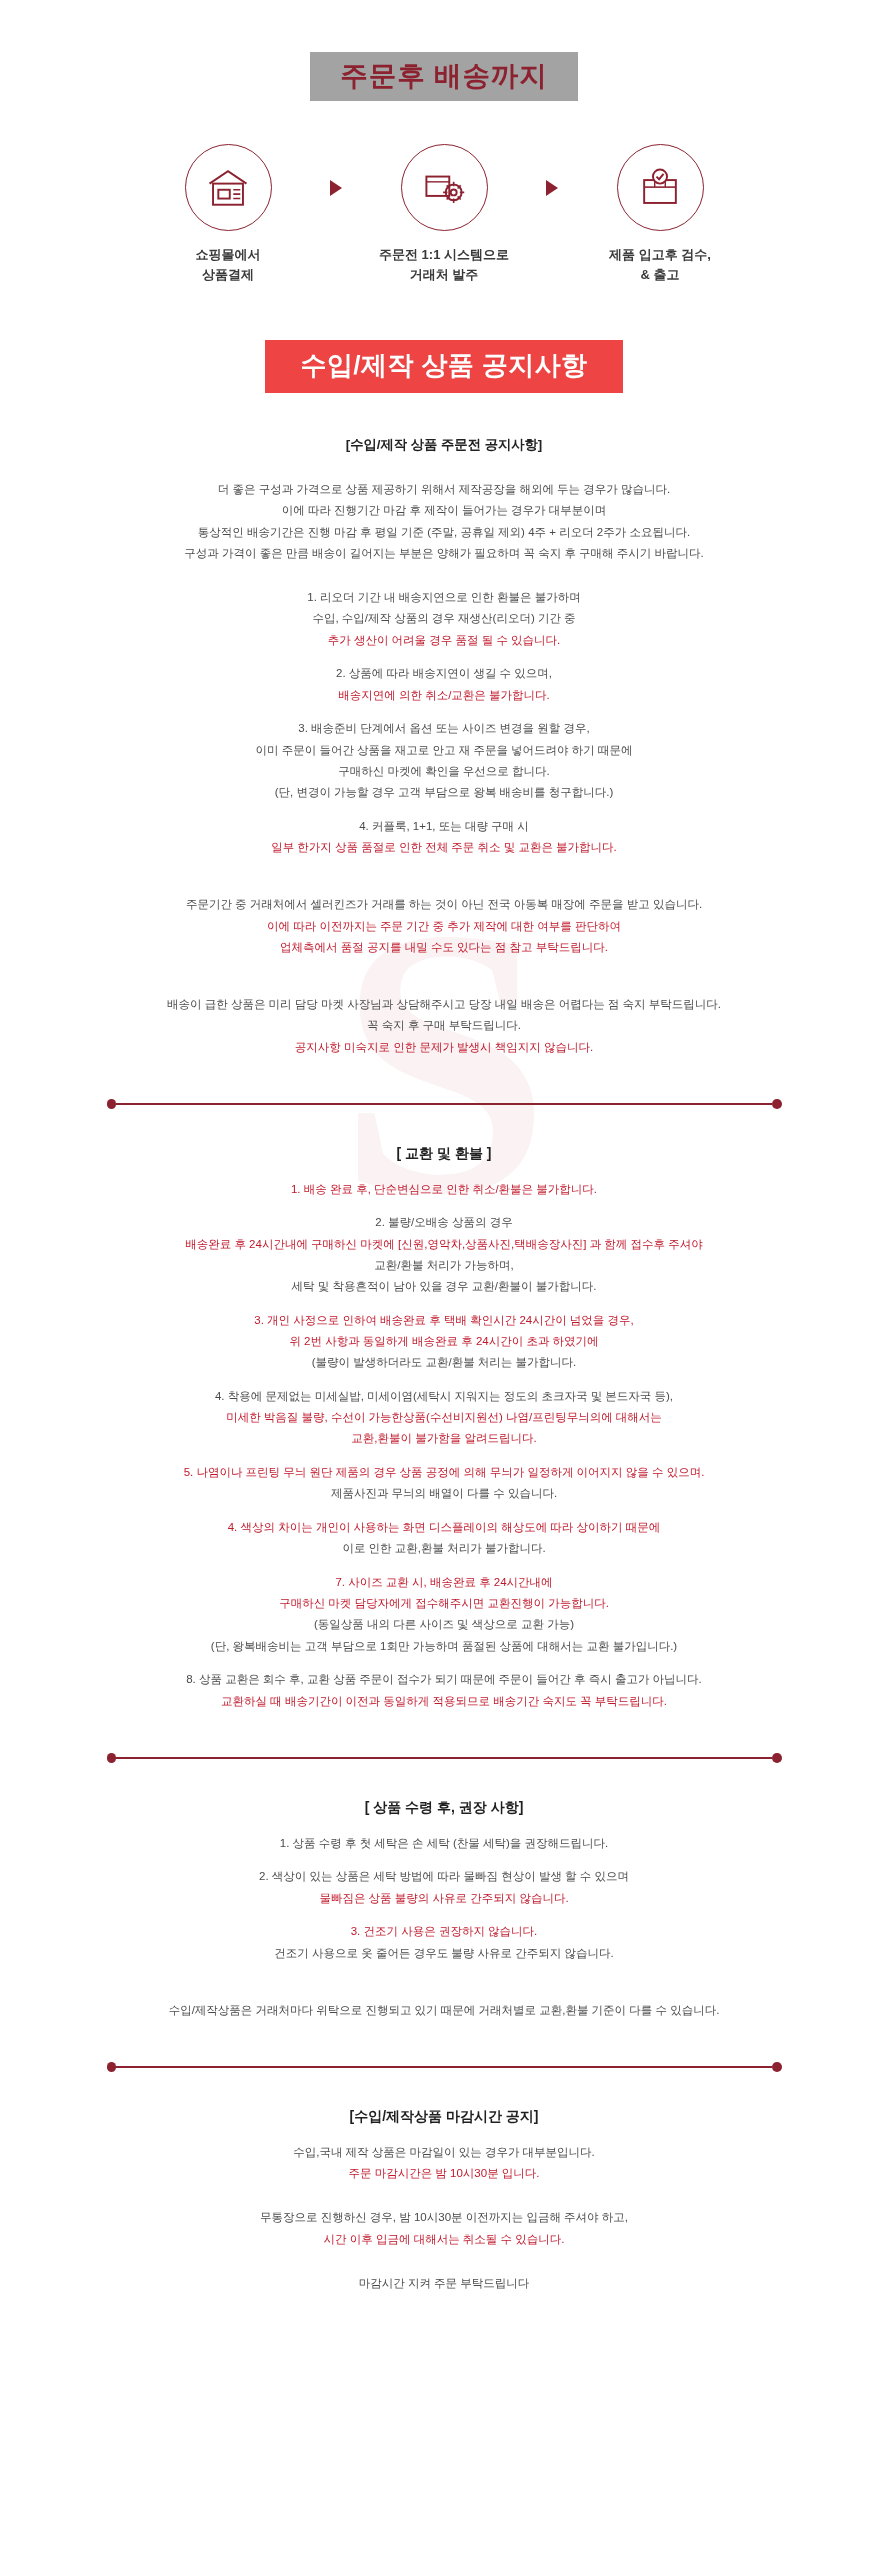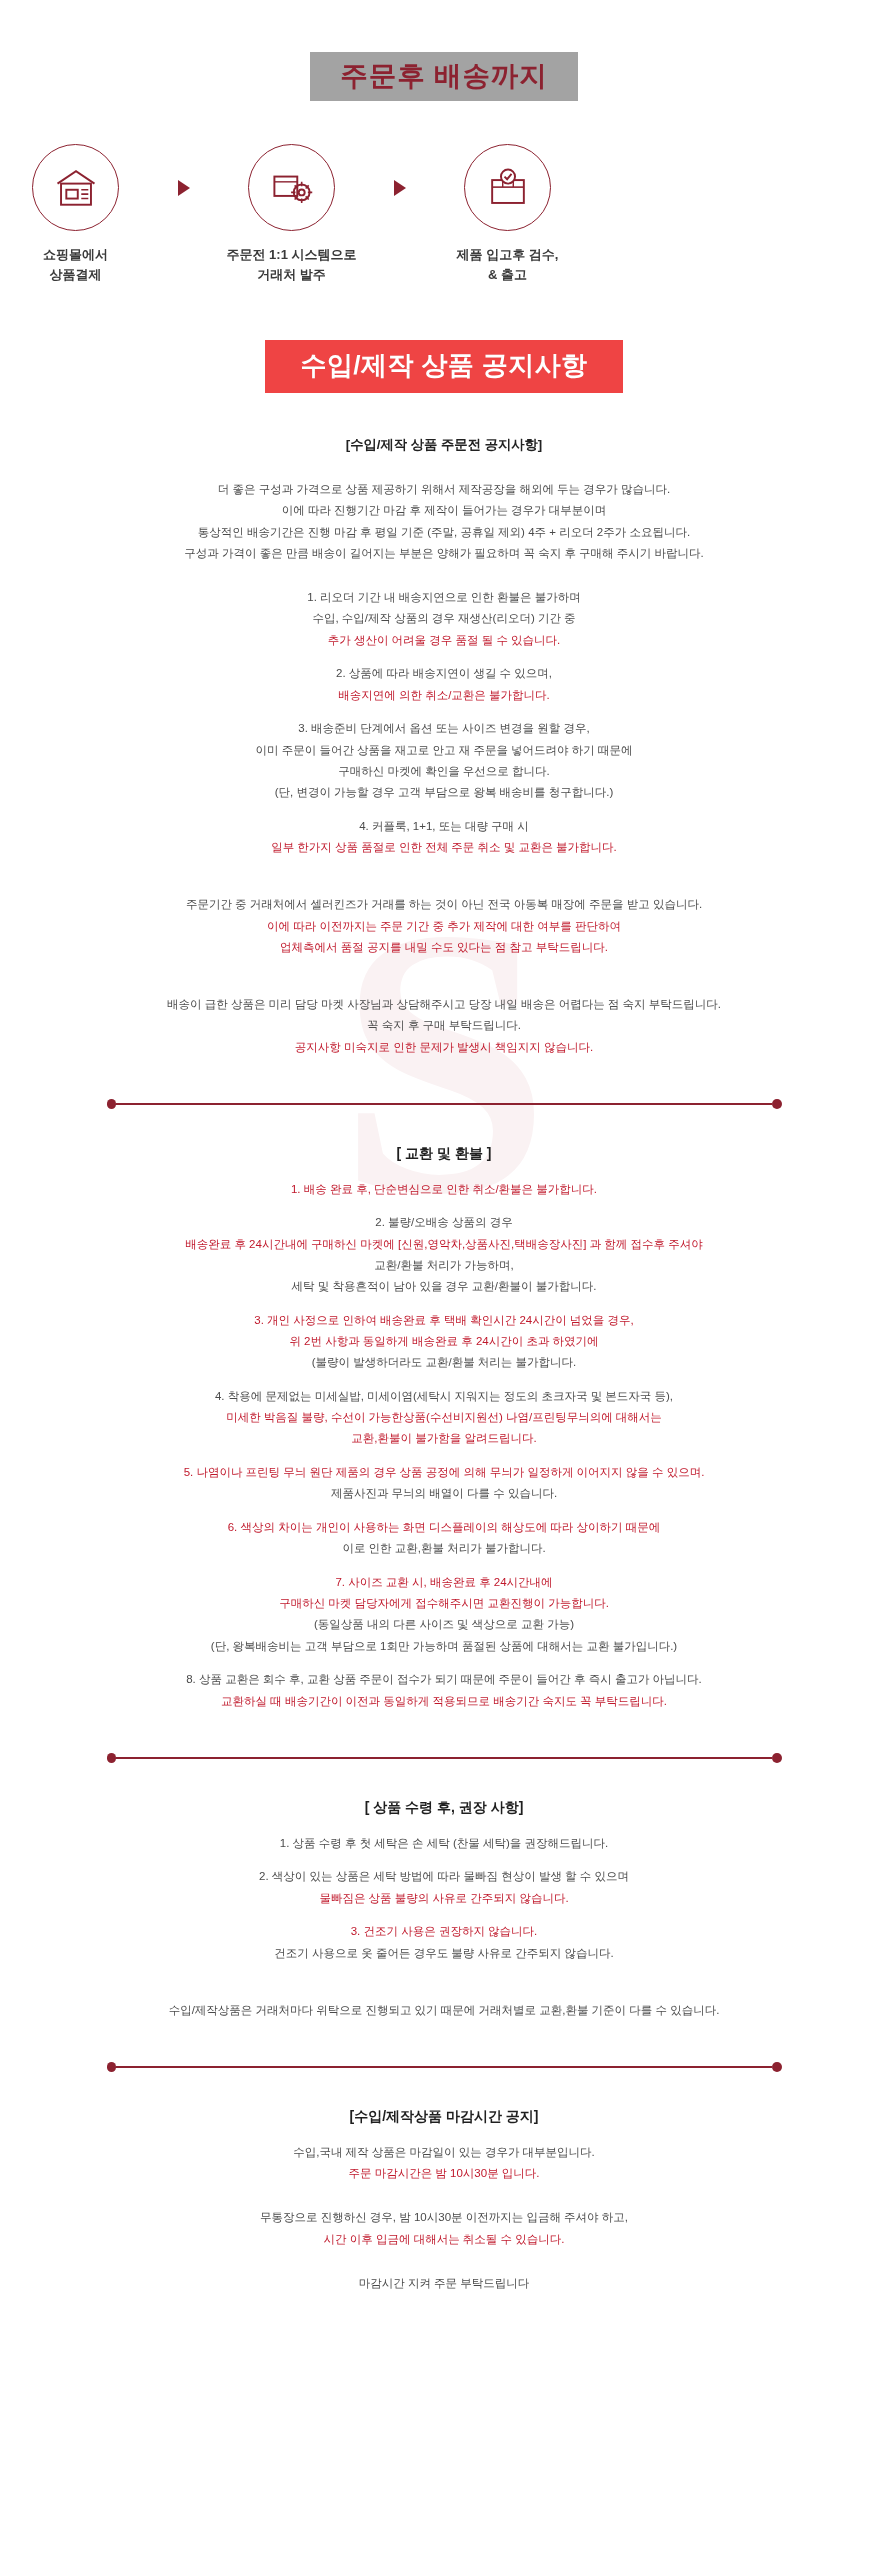--- a/index.html
+++ b/index.html
@@ -35,20 +35,21 @@
     font-weight: bold;
     letter-spacing: 0.9px;
     padding: 7px 30px 9px 30px;
     line-height: 1.2;
     text-align: center;
   }
 
   
   .steps {
     display: flex;
+    justify-content: center;
     align-items: flex-start;
     margin-top: 43px;
     gap: 12px;
   }
   .step {
     width: 151px;
     text-align: center;
   }
   .step-circle {
     width: 87px;
@@ -332,21 +333,21 @@
     </div>
     <div class="gap-sm"></div>
 
     <div>
       <div class="ln red">5. 나염이나 프린팅 무늬 원단 제품의 경우 상품 공정에 의해 무늬가 일정하게 이어지지 않을 수 있으며.</div>
       <div class="ln">제품사진과 무늬의 배열이 다를 수 있습니다.</div>
     </div>
     <div class="gap-sm"></div>
 
     <div>
-      <div class="ln red">6. 색상의 차이는 개인이 사용하는 화면 디스플레이의 해상도에 따라 상이하기 때문에</div>
+      <div class="ln red">4. 색상의 차이는 개인이 사용하는 화면 디스플레이의 해상도에 따라 상이하기 때문에</div>
       <div class="ln">이로 인한 교환,환불 처리가 불가합니다.</div>
     </div>
     <div class="gap-sm"></div>
 
     <div>
       <div class="ln red">7. 사이즈 교환 시, 배송완료 후 24시간내에</div>
       <div class="ln red">구매하신 마켓 담당자에게 접수해주시면 교환진행이 가능합니다.</div>
       <div class="ln">(동일상품 내의 다른 사이즈 및 색상으로 교환 가능)</div>
       <div class="ln">(단, 왕복배송비는 고객 부담으로 1회만 가능하며 품절된 상품에 대해서는 교환 불가입니다.)</div>
     </div>

